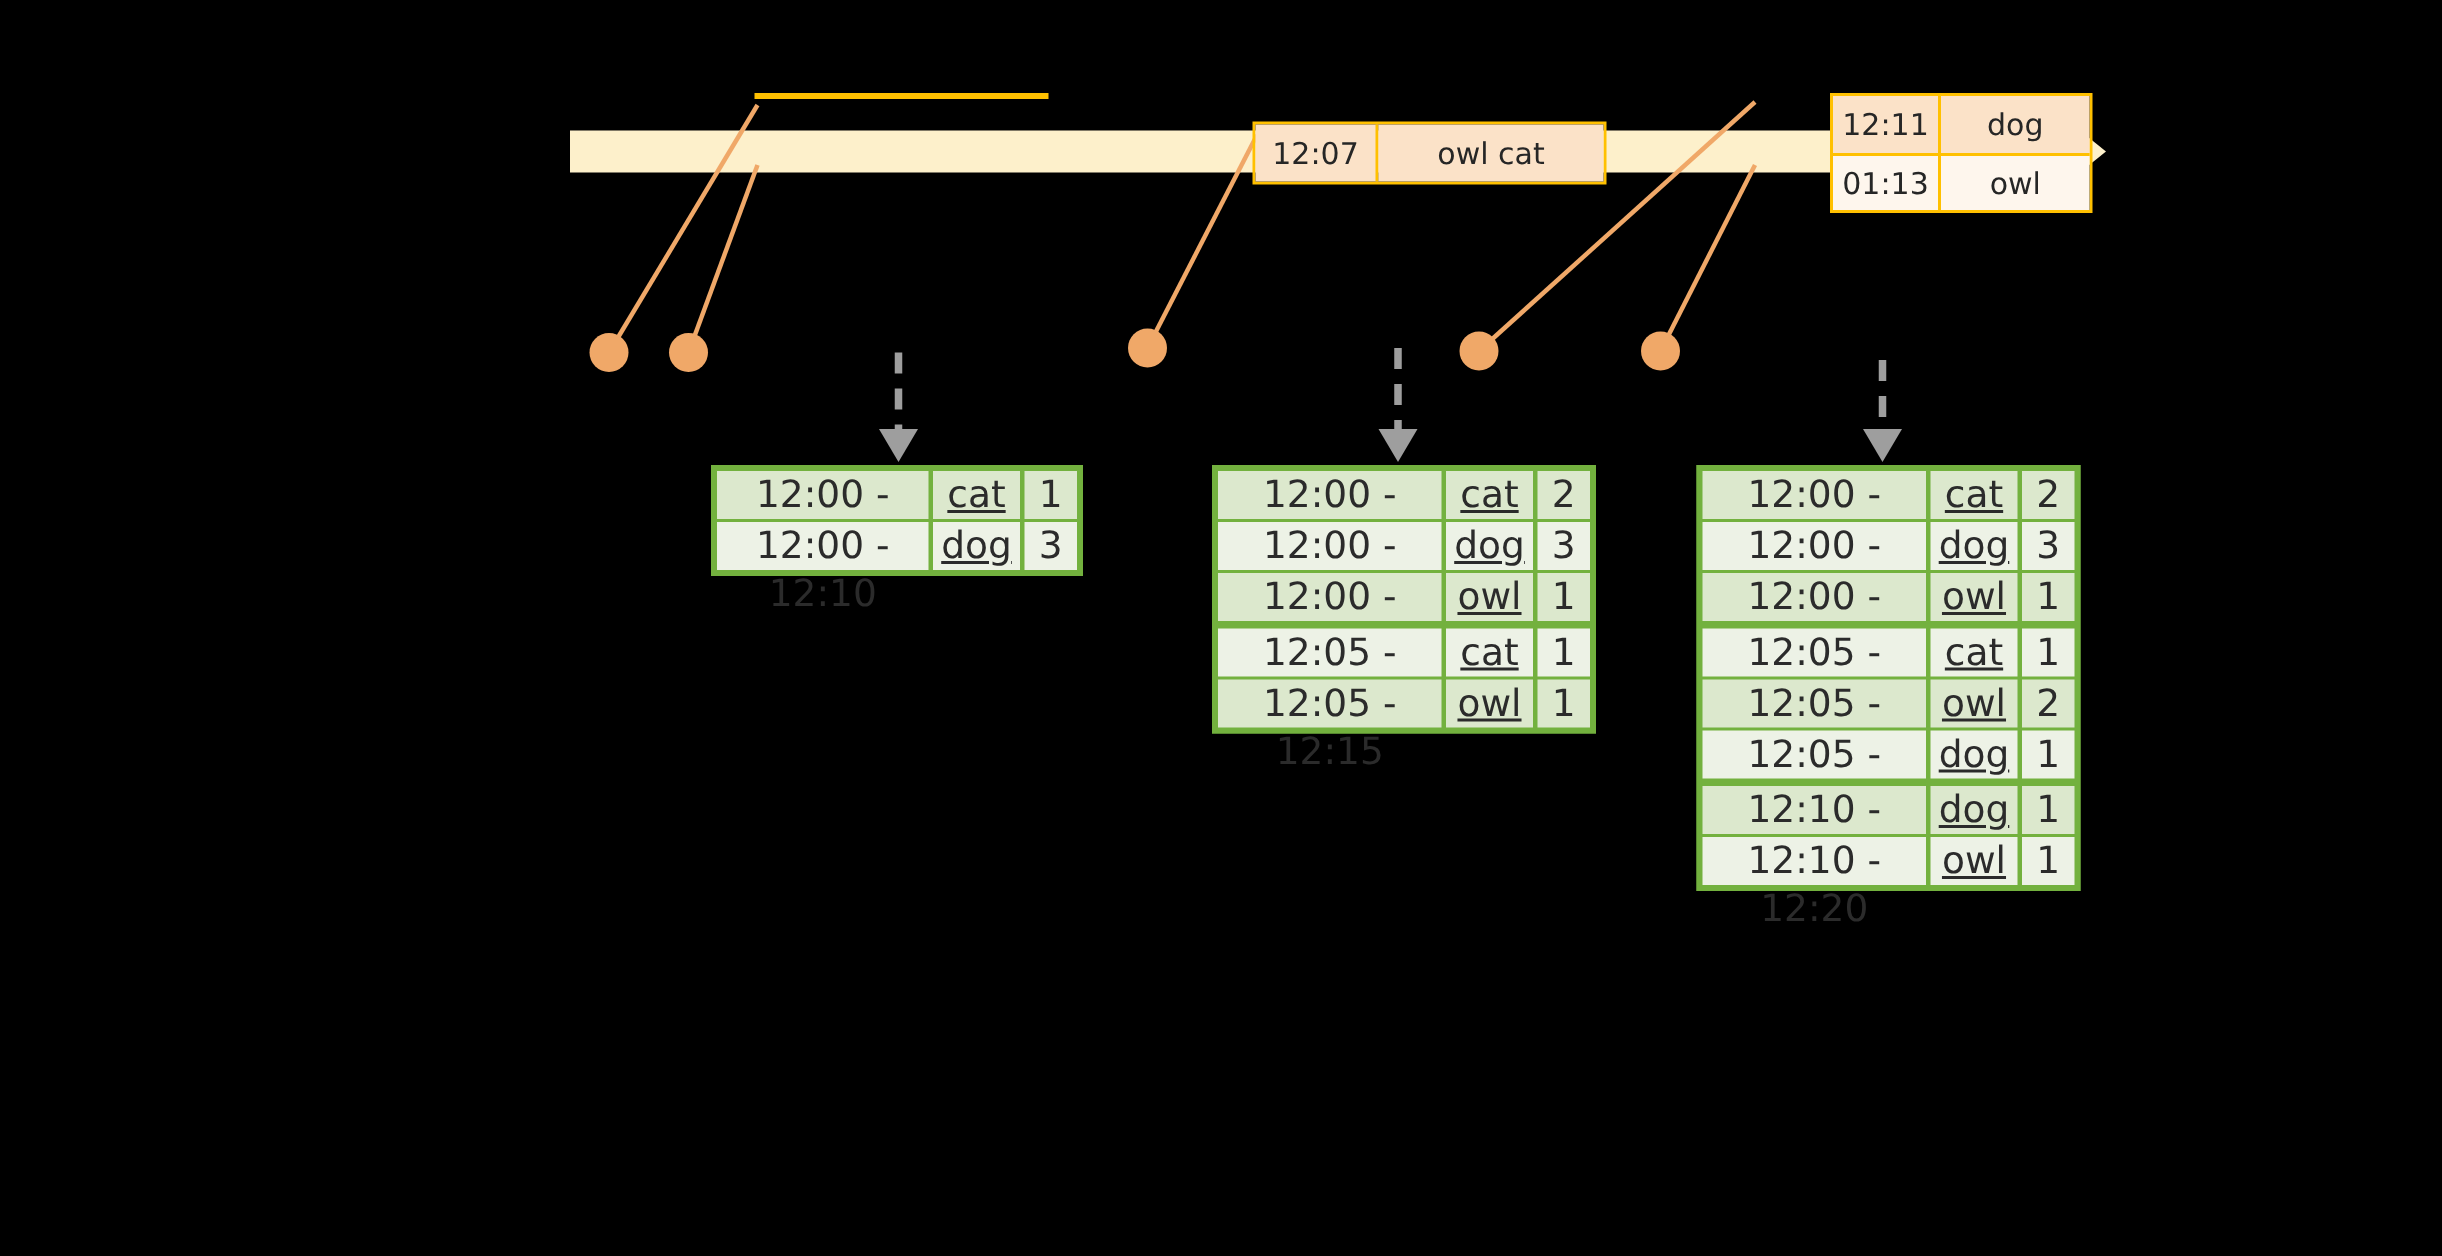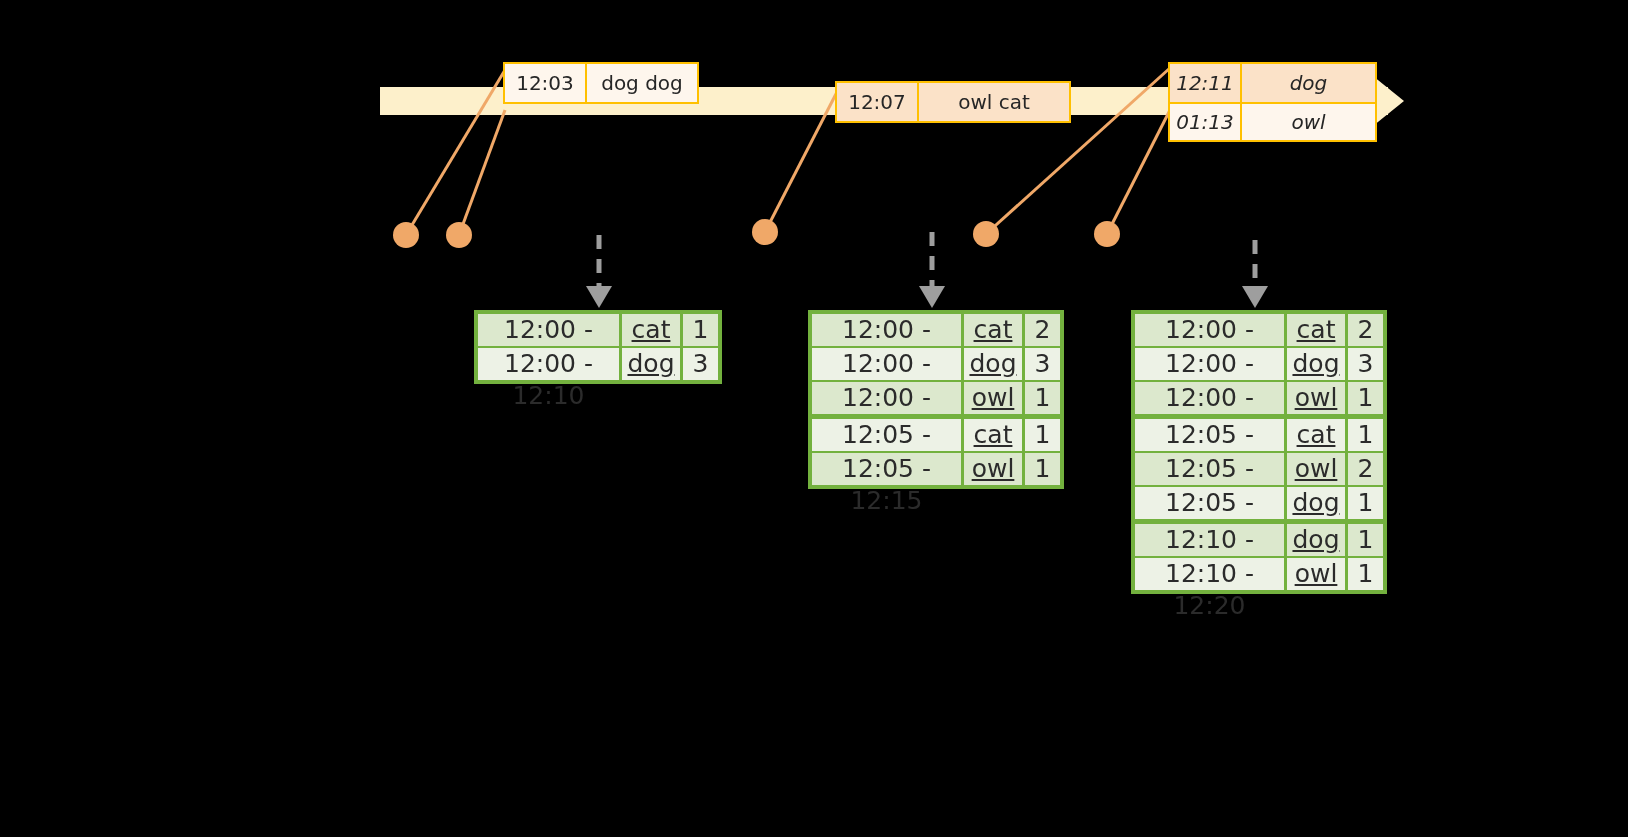--- a/index.html
+++ b/index.html
@@ -18,21 +18,21 @@
   .ev-row + .ev-row{border-top:2px solid #FFC000;}
   .ev-row.dark .c{background:#FBE2C8;}
   .ev-row.light .c{background:#FEF6ED;}
   .ev-row .c{display:flex;align-items:center;justify-content:center;
              color:#262626;font-size:20px;box-sizing:border-box;}
   .ev-row .c.t{width:82px;border-right:2px solid #FFC000;}
   .ev-row .c.v{flex:1;}
 
   #ev1{left:503px;top:62px;width:196px;}
   #ev2{left:835px;top:81px;width:236px;}
-  #ev3{left:1168px;top:62px;width:209px;font-style:italic;}
+  #ev3{left:1220px;top:62px;width:175px;}
   #ev3 .c.t{width:72px;}
 
   
   .conn{position:absolute;left:0;top:0;width:1628px;height:837px;pointer-events:none;}
 
   
   .rt{position:absolute;border:3px solid #73B13E;box-sizing:border-box;background:#73B13E;}
   .rt-row{display:flex;box-sizing:border-box;}
   .rt-row .cell{height:32px;line-height:32px;color:#2b2b2b;font-size:25px;
                 text-align:center;box-sizing:border-box;margin:1px 0;}
@@ -77,24 +77,20 @@
         <line x1="599" y1="235" x2="599" y2="290" stroke="#9E9E9E" stroke-width="5" stroke-dasharray="14 10"></line>
         <path d="M586,286 L612,286 L599,308 Z" fill="#9E9E9E"></path>
         <line x1="932" y1="232" x2="932" y2="290" stroke="#9E9E9E" stroke-width="5" stroke-dasharray="14 10"></line>
         <path d="M919,286 L945,286 L932,308 Z" fill="#9E9E9E"></path>
         <line x1="1255" y1="240" x2="1255" y2="290" stroke="#9E9E9E" stroke-width="5" stroke-dasharray="14 10"></line>
         <path d="M1242,286 L1268,286 L1255,308 Z" fill="#9E9E9E"></path>
       </g>
   </svg>
 
   <div class="ev" id="ev1">
-      <div class="ev-row light">
-        <div class="c t">12:03</div>
-        <div class="c v">dog dog</div>
-      </div>
     </div>
   <div class="ev" id="ev2">
       <div class="ev-row dark">
         <div class="c t">12:07</div>
         <div class="c v">owl cat</div>
       </div>
     </div>
   <div class="ev" id="ev3">
       <div class="ev-row dark">
         <div class="c t">12:11</div>

